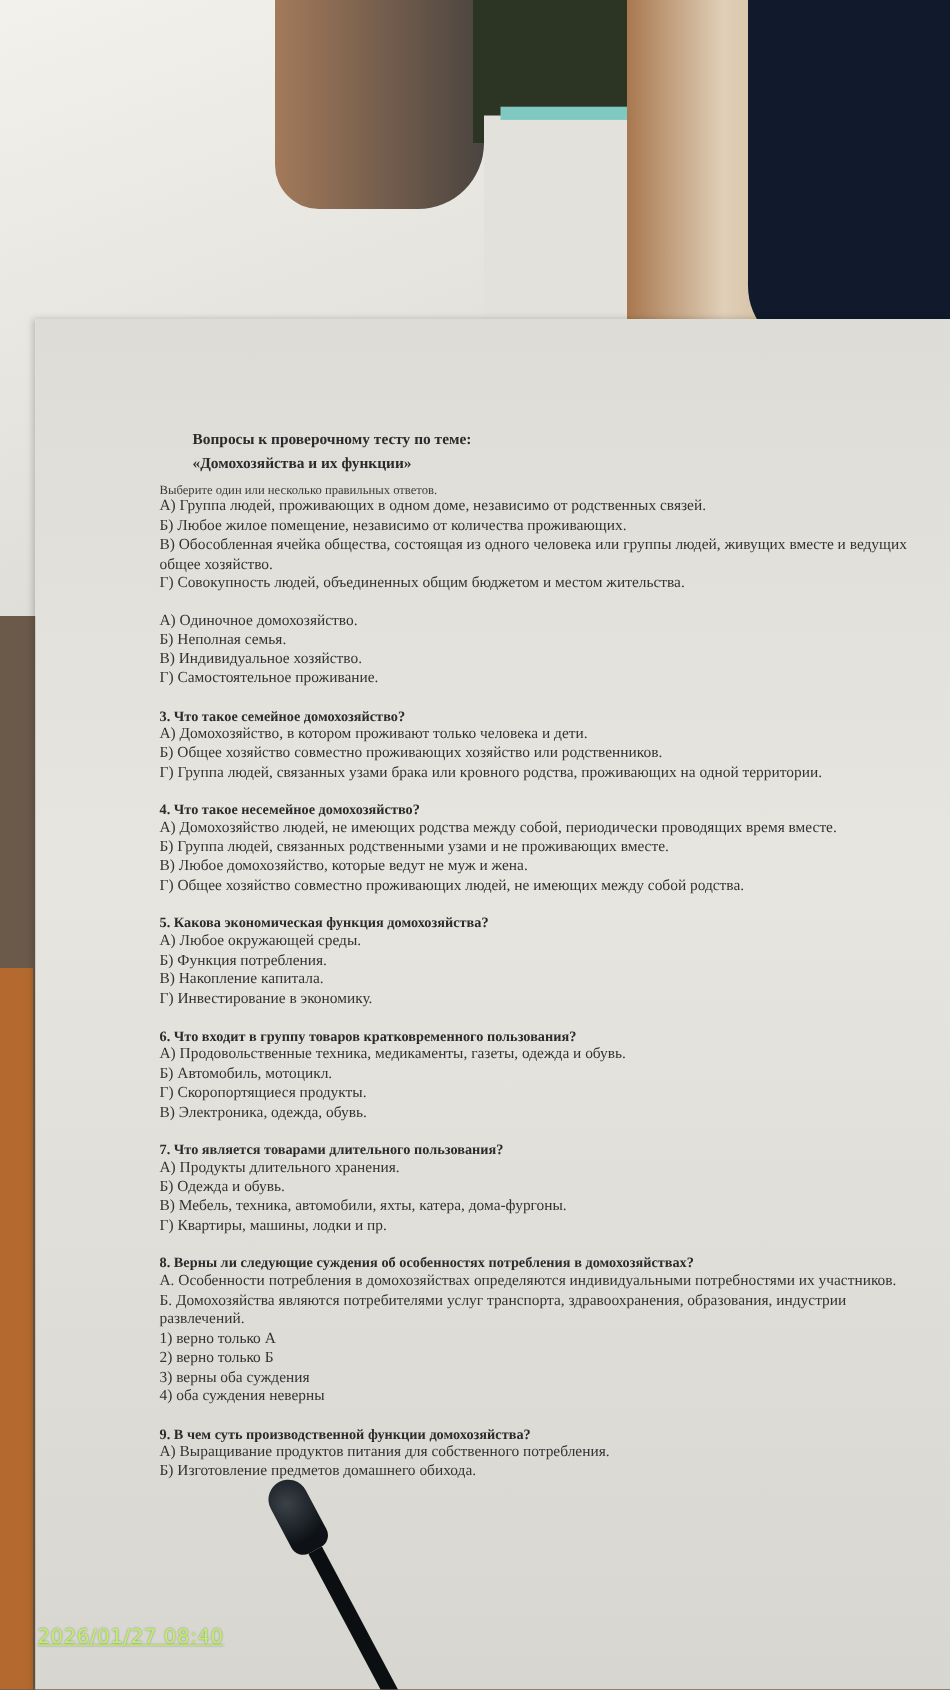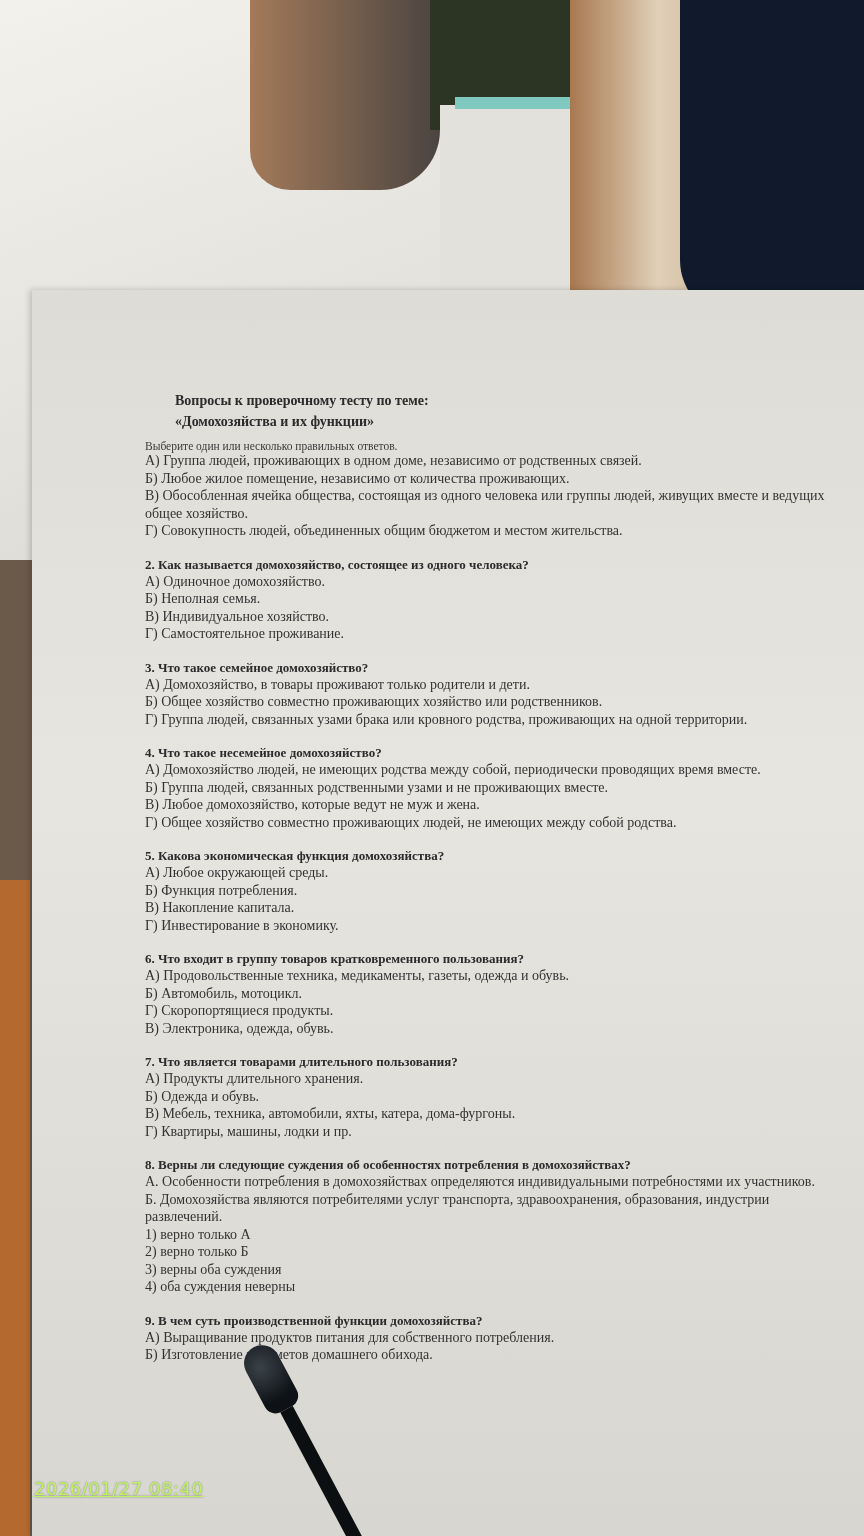--- a/index.html
+++ b/index.html
@@ -49,30 +49,29 @@
   <div class="intro">Выберите один или несколько правильных ответов.</div>
 
   <div class="q">
     <div class="opt">А) Группа людей, проживающих в одном доме, независимо от родственных связей.</div>
     <div class="opt">Б) Любое жилое помещение, независимо от количества проживающих.</div>
     <div class="opt">В) Обособленная ячейка общества, состоящая из одного человека или группы людей, живущих вместе и ведущих общее хозяйство.</div>
     <div class="opt">Г) Совокупность людей, объединенных общим бюджетом и местом жительства.</div>
   </div>
   <div class="gap"></div>
   <div class="q">
-    <div class="q-title">2. Как называется домохозяйство, состоящее из одного человека?</div>
     <div class="opt">А) Одиночное домохозяйство.</div>
     <div class="opt">Б) Неполная семья.</div>
     <div class="opt">В) Индивидуальное хозяйство.</div>
     <div class="opt">Г) Самостоятельное проживание.</div>
   </div>
   <div class="gap"></div>
   <div class="q">
     <div class="q-title">3. Что такое семейное домохозяйство?</div>
-    <div class="opt">А) Домохозяйство, в товары проживают только родители и дети.</div>
+    <div class="opt">А) Домохозяйство, в котором проживают только человека и дети.</div>
     <div class="opt">Б) Общее хозяйство совместно проживающих хозяйство или родственников.</div>
     <div class="opt">Г) Группа людей, связанных узами брака или кровного родства, проживающих на одной территории.</div>
   </div>
   <div class="gap"></div>
   <div class="q">
     <div class="q-title">4. Что такое несемейное домохозяйство?</div>
     <div class="opt">А) Домохозяйство людей, не имеющих родства между собой, периодически проводящих время вместе.</div>
     <div class="opt">Б) Группа людей, связанных родственными узами и не проживающих вместе.</div>
     <div class="opt">В) Любое домохозяйство, которые ведут не муж и жена.</div>
     <div class="opt">Г) Общее хозяйство совместно проживающих людей, не имеющих между собой родства.</div>

